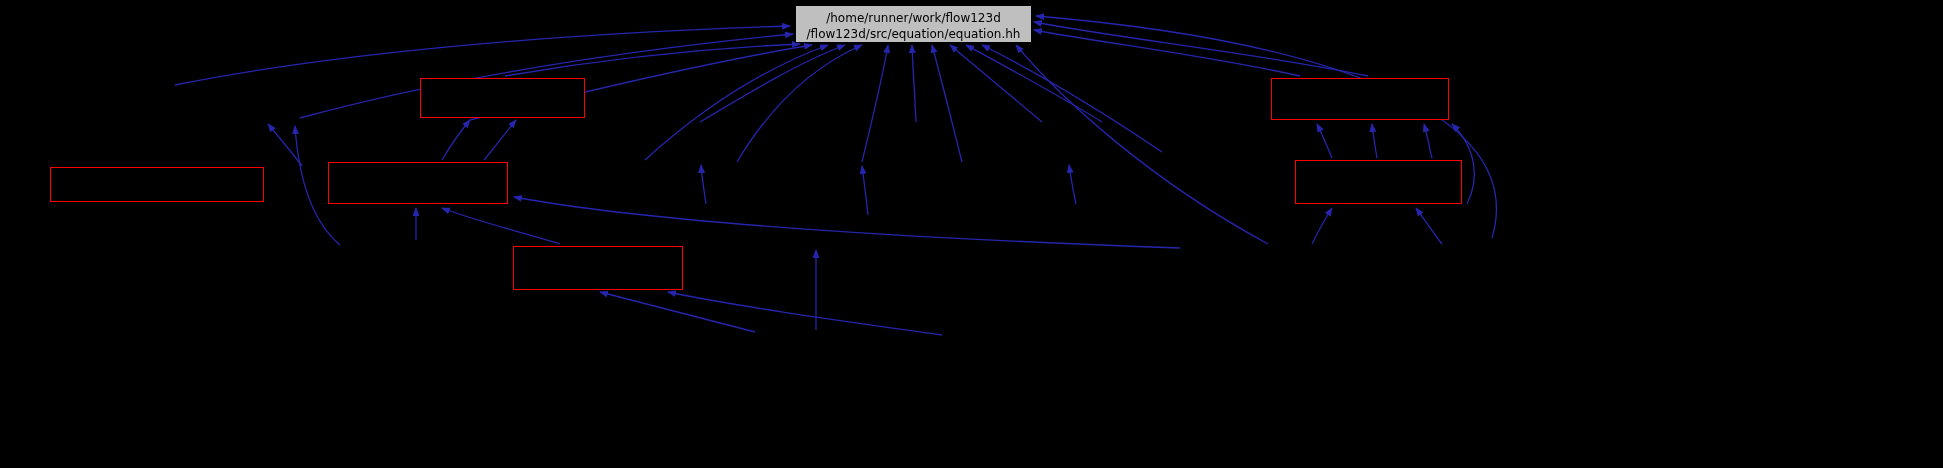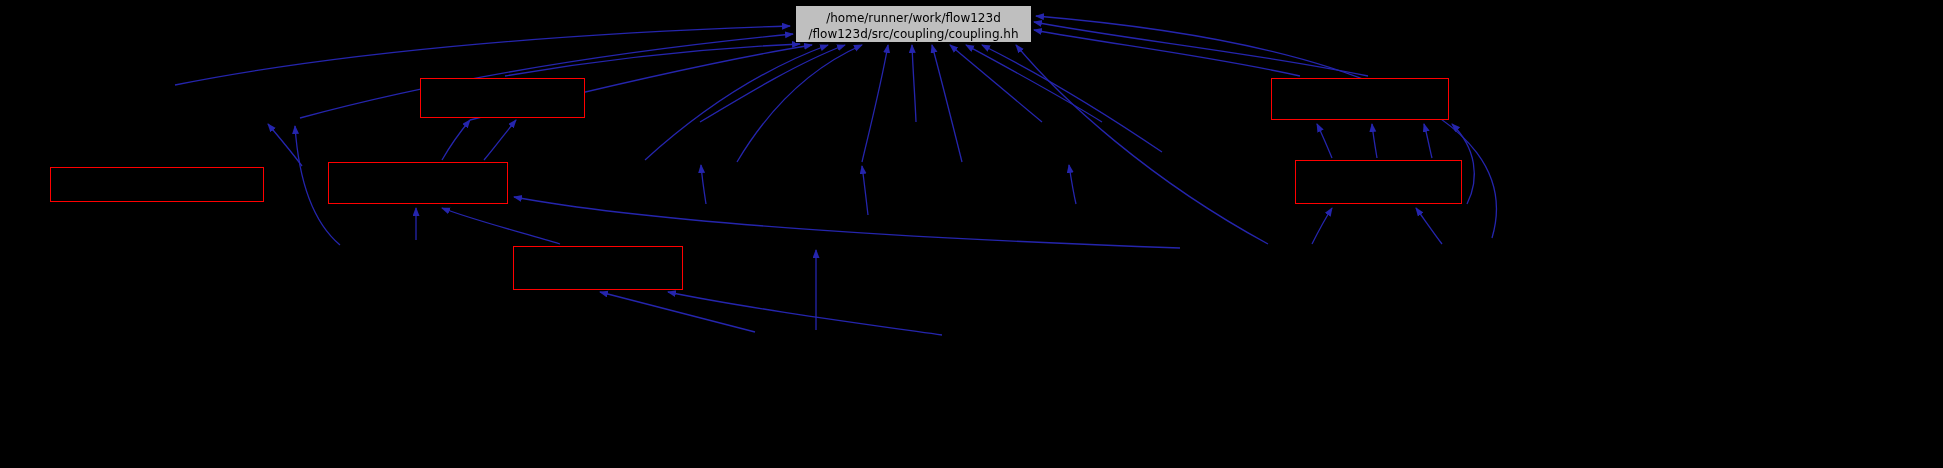--- a/index.html
+++ b/index.html
@@ -112,21 +112,21 @@
     <path class="edge" marker-end="url(#arrow)" d="M1442,244 C1433,232 1424,219 1416,208"></path>
 
     <path class="edge" marker-end="url(#arrow)" d="M1076,204 C1073,191 1071,178 1069,165"></path>
     <path class="edge" marker-end="url(#arrow)" d="M706,204 C704,191 702,178 701,165"></path>
     <path class="edge" marker-end="url(#arrow)" d="M816,330 C816,303 816,276 816,250"></path>
     <path class="edge" marker-end="url(#arrow)" d="M868,215 C866,198 864,180 862,166"></path>
   </svg>
 
   <div class="root-node">
     <span>/home/runner/work/flow123d</span>
-    <span>/flow123d/src/coupling/coupling.hh</span>
+    <span>/flow123d/src/equation/equation.hh</span>
   </div>
 
   <div class="graph-node" style="left:420px; top:78px;  width:165px; height:40px;">
     <span></span>
   </div>
 
   <div class="graph-node" style="left:50px;  top:167px; width:214px; height:35px;">
     <span></span>
   </div>
 

